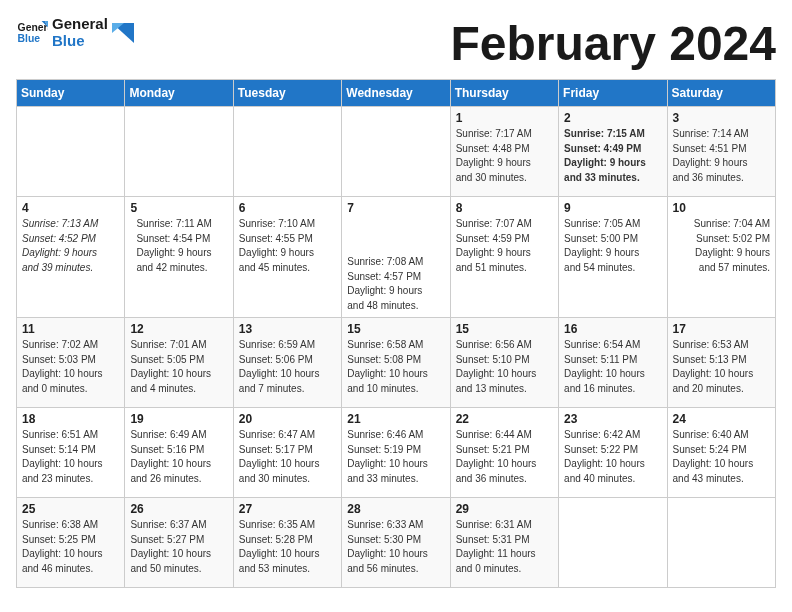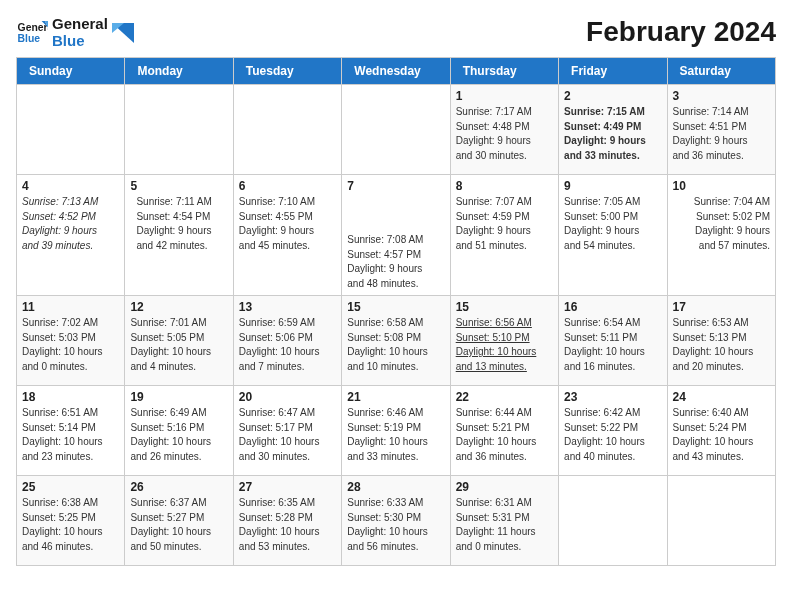--- a/index.html
+++ b/index.html
@@ -22,39 +22,39 @@
       gap: 4px;
     }
     .logo-icon {
       width: 32px;
       height: 28px;
     }
     .title-block {
       text-align: right;
     }
     .month-title {
-      font-size: 28px;
+      font-size: 48px;
       font-weight: bold;
       color: #1a1a1a;
     }
     .location {
       font-size: 14px;
       color: #444;
     }
     table {
       width: 100%;
       border-collapse: collapse;
       table-layout: fixed;
     }
     thead tr th {
       background: #2176c7;
       color: #fff;
       font-size: 12px;
       font-weight: bold;
-      padding: 6px 12px;
+      padding: 6px 4px;
       text-align: left;
       border: 1px solid #ccc;
     }
     tbody tr td {
       vertical-align: top;
       border: 1px solid #ccc;
       padding: 4px 5px;
       font-size: 10.5px;
       color: #222;
       height: 90px;
@@ -217,21 +217,21 @@
         </td>
         <td>
           <div class="day-num">15</div>
           <div class="day-info" style="white-space: pre-line;">Sunrise: 6:58 AM
 Sunset: 5:08 PM
 Daylight: 10 hours
 and 10 minutes.</div>
         </td>
         <td>
           <div class="day-num">15</div>
-          <div class="day-info" style="white-space: pre-line; text-decoration: underline;">Sunrise: 6:56 AM
+          <div class="day-info" style="white-space: pre-line;">Sunrise: 6:56 AM
 Sunset: 5:10 PM
 Daylight: 10 hours
 and 13 minutes.</div>
         </td>
         <td>
           <div class="day-num">16</div>
           <div class="day-info" style="white-space: pre-line;">Sunrise: 6:54 AM
 Sunset: 5:11 PM
 Daylight: 10 hours
 and 16 minutes.</div>

